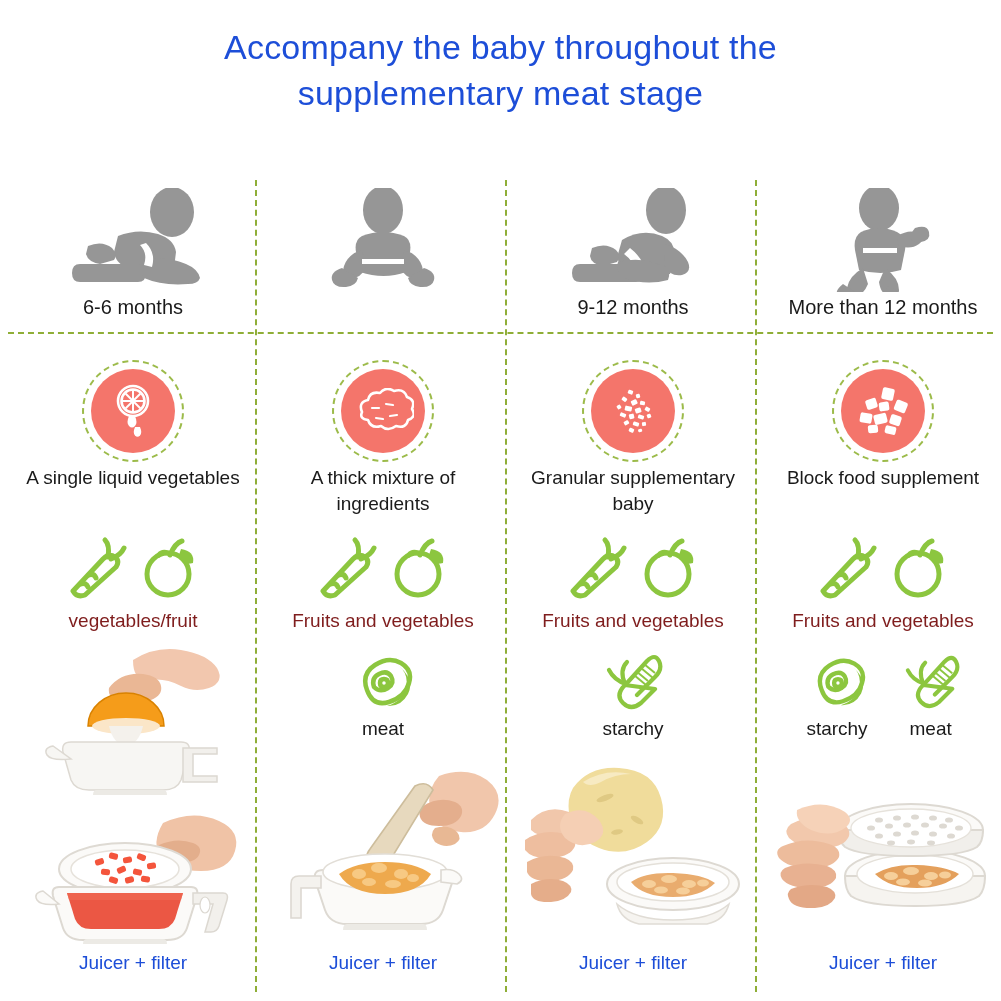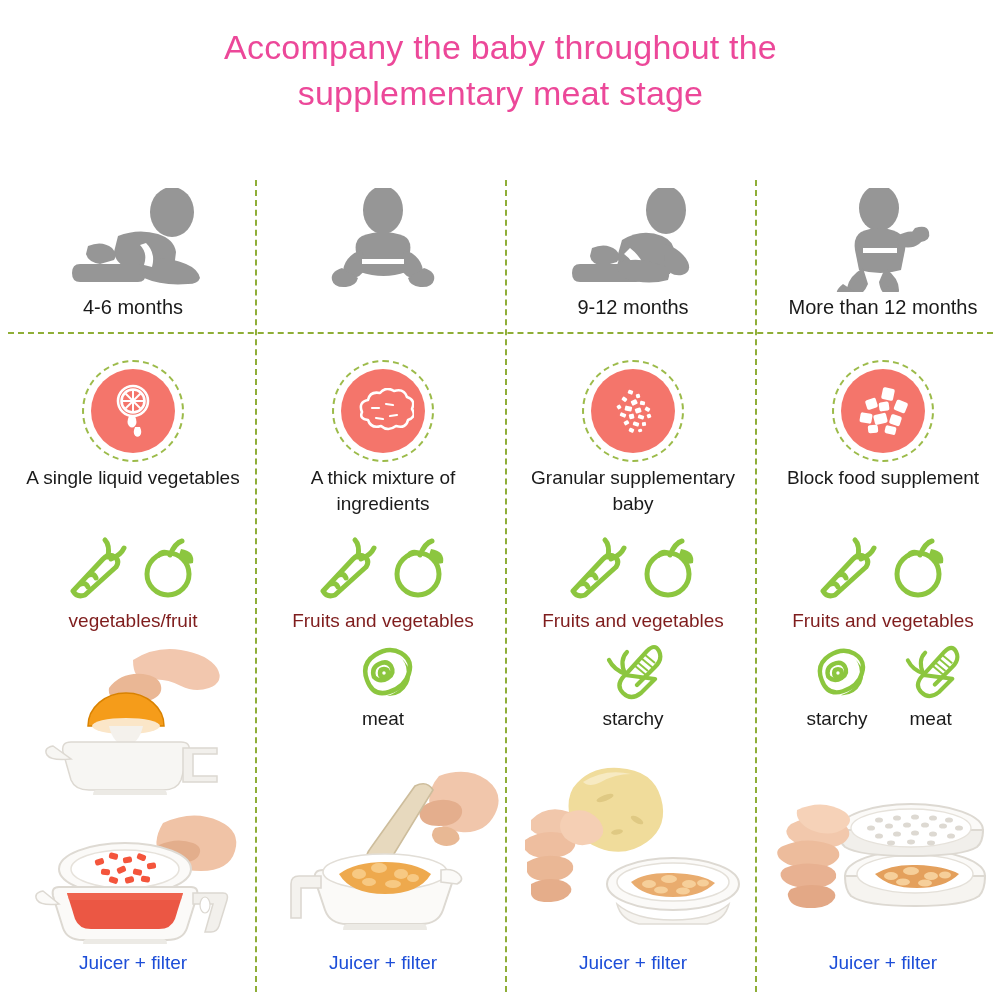--- a/index.html
+++ b/index.html
@@ -13,21 +13,21 @@
   }
   #page{position:relative;width:1001px;height:1001px;}
 
   
   .title{
     position:absolute;left:0;top:24px;width:1001px;
     text-align:center;
     font-size:34px;line-height:46px;
     font-weight:400;
     letter-spacing:0.2px;
-    color:#ec4899;
+    color:#1d4ed8;
   }
   .title .line{display:block;}
 
   
   .hrule{
     position:absolute;left:8px;width:985px;height:0;
     border-top:2px dashed #8fae37;
   }
   .vrule{
     position:absolute;top:180px;height:812px;width:0;
@@ -81,21 +81,21 @@
     display:flex;align-items:center;justify-content:center;gap:8px;
   }
   .vegicons svg{display:block;}
   .veg-label{
     position:absolute;left:0;top:430px;width:250px;
     text-align:center;font-size:19px;color:#7f1d1d;
   }
 
   
   .foodrow{
-    position:absolute;left:0;top:460px;width:250px;height:108px;
+    position:absolute;left:0;top:470px;width:250px;height:108px;
   }
   .fooditems{
     display:flex;align-items:flex-start;justify-content:center;gap:34px;
     height:100%;
   }
   .fooditem{display:flex;flex-direction:column;align-items:center;}
   .fooditem .glyph{height:64px;display:flex;align-items:center;justify-content:center;}
   .fooditem .glyph svg{display:block;}
   .fooditem .cap{margin-top:4px;font-size:19px;color:#1a1a1a;}
 
@@ -133,21 +133,21 @@
           <g fill="#969696">
             <ellipse cx="114" cy="24" rx="22" ry="25"></ellipse>
             <path d="M60 48 q20 -8 40 -2 q16 5 18 18 l-2 16 q-18 6 -40 2 q-18 -4 -20 -18 z"></path>
             <path d="M30 58 q14 -6 24 2 q6 6 2 12 l-14 4 q-12 -2 -14 -10 z"></path>
             <path d="M22 76 h58 q8 0 8 9 q0 9 -8 9 h-58 q-8 0 -8 -9 q0 -9 8 -9 z"></path>
             <path d="M88 72 q22 -4 40 4 q12 5 14 14 q-2 6 -12 6 q-26 2 -44 -6 q-6 -8 2 -18 z"></path>
             <path d="M88 55 q10 10 6 24 l-8 -2 q4 -12 -4 -20 z" fill="#ffffff"></path>
           </g>
         </svg>
       </div>
-      <div class="age-label">4-6 months</div>
+      <div class="age-label">6-6 months</div>
 
       <div class="pinkwrap">
         <div class="pinkcircle">
           <div class="disc">
             <svg width="56" height="60" viewBox="0 0 56 60">
               <g stroke="#ffffff" stroke-width="2.6" fill="none">
                 <circle cx="28" cy="20" r="15"></circle>
                 <circle cx="28" cy="20" r="11.5"></circle>
                 <g stroke-width="2">
                   <line x1="28" y1="9" x2="28" y2="31"></line>

